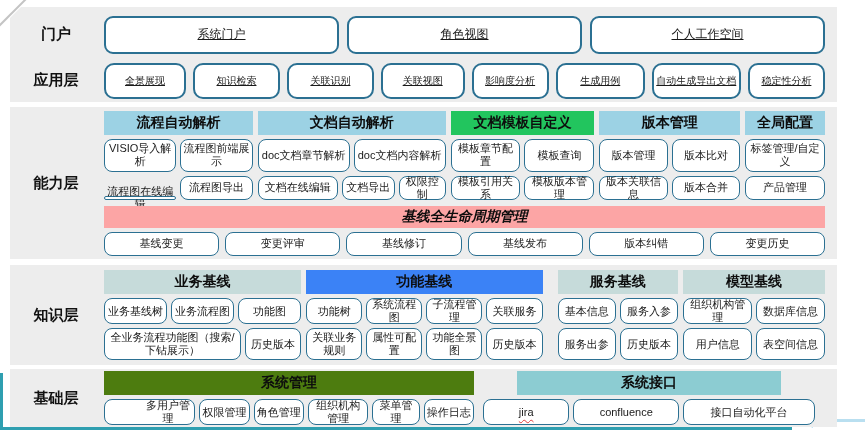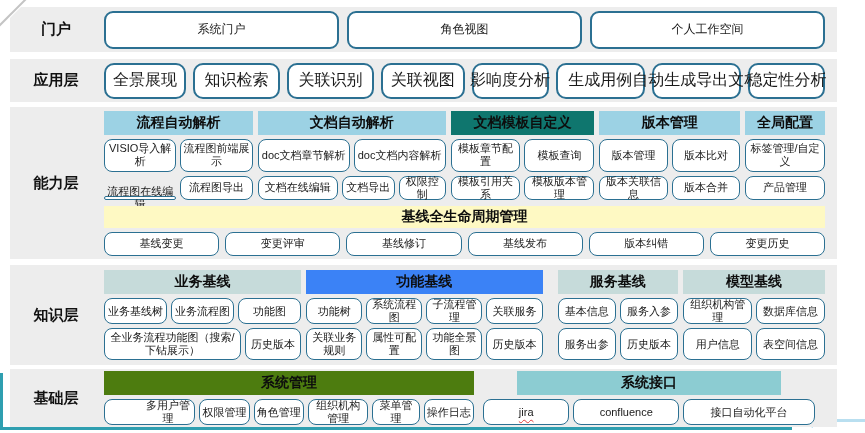--- a/index.html
+++ b/index.html
@@ -7,24 +7,24 @@
     position:relative;width:865px;height:433px;background:#fff;overflow:hidden;
     font-family:"Liberation Sans","DejaVu Sans",sans-serif;color:var(--text,#1a1a1a);
   }
   .band{position:absolute;left:10px;width:827px;background:var(--band-bg,#ededed);display:flex;align-items:stretch;}
   .band-label{flex:0 0 92px;display:flex;align-items:center;justify-content:center;font-weight:700;font-size:15px;color:#111;}
   .band-content{flex:1;min-width:0;padding:0 12px 0 2px;display:flex;flex-direction:column;justify-content:center;}
   .pill-row{display:flex;gap:8px;}
   .pill{
     height:34px;background:#fff;border:2px solid var(--border,#2b7092);border-radius:9px;
     display:flex;align-items:center;justify-content:center;font-size:12px;white-space:nowrap;
-    flex:1 1 0;min-width:0;padding:0 17px;
+    flex:1 1 0;min-width:0;padding:0 17px;text-decoration:underline;
   }
   .band-application .pill-row{gap:7px;}
-  .band-application .pill{height:32px;font-size:16px;border-radius:10px;}
+  .band-application .pill{height:32px;font-size:10px;border-radius:10px;}
   .groups-row{display:flex;gap:5px;}
   .group{display:flex;flex-direction:column;gap:4px;min-width:0;}
   .group-header{height:24px;display:flex;align-items:center;justify-content:center;font-weight:700;font-size:14px;color:#0d0d0d;}
   .group-row{display:flex;gap:4px;}
   .item{
     background:#fff;border:1.5px solid var(--border,#2b7092);border-radius:8px;
     display:flex;align-items:center;justify-content:center;text-align:center;
     font-size:11px;line-height:1.15;padding:0 2px;min-width:0;color:#1a1a1a;
   }
   .band-capability .group-row.r0{height:33px;}
@@ -49,21 +49,21 @@
 
 <div id="stage">
   <svg class="corner-svg" width="30" height="30">
     <polygon points="0,0 28,0 0,28" fill="#ffffff"></polygon>
     <line x1="-1" y1="26" x2="26" y2="-1" stroke="#c4c4c4" stroke-width="2"></line>
   </svg>
   <div class="frame-left"></div>
   <div class="frame-bottom"></div>
   <div class="arrow-line"></div>
   <div class="arrow-head"></div>
-<div class="band band-portal" style="top: 7px; height: 45px;">
+<div class="band band-portal" style="top: 7px; height: 55px;">
       <div class="band-label">门户</div>
       <div class="band-content">
         <div class="pill-row">
           <div class="pill" style="flex: 1 1 0%;">系统门户</div>
           <div class="pill" style="flex: 1 1 0%;">角色视图</div>
           <div class="pill" style="flex: 1 1 0%;">个人工作空间</div>
         </div>
       </div>
     </div>
     <div class="band band-application" style="top: 59px; height: 43px;">
@@ -102,21 +102,21 @@
               <div class="item" style="flex: 1 1 0%;">doc文档章节解析</div>
               <div class="item" style="flex: 1 1 0%;">doc文档内容解析</div>
             </div>
             <div class="group-row r1">
               <div class="item" style="flex: 1.55 1 0%;">文档在线编辑</div>
               <div class="item" style="flex: 1 1 0%;">文档导出</div>
               <div class="item" style="flex: 0.85 1 0%;">权限控制</div>
             </div>
           </div>
           <div class="group" style="flex: 144 1 0%;">
-            <div class="group-header" style="background: #0f766e;">文档模板自定义</div>
+            <div class="group-header" style="background: #22c55e;">文档模板自定义</div>
             <div class="group-row r0">
               <div class="item" style="flex: 1 1 0%;">模板章节配置</div>
               <div class="item" style="flex: 1 1 0%;">模板查询</div>
             </div>
             <div class="group-row r1">
               <div class="item" style="flex: 1 1 0%;">模板引用关系</div>
               <div class="item" style="flex: 1 1 0%;">模板版本管理</div>
             </div>
           </div>
           <div class="group" style="flex: 141 1 0%;">
@@ -133,21 +133,21 @@
           <div class="group" style="flex: 80 1 0%;">
             <div class="group-header" style="background: rgb(156, 210, 228);">全局配置</div>
             <div class="group-row r0">
               <div class="item" style="flex: 1 1 0%;">标签管理/自定义</div>
             </div>
             <div class="group-row r1">
               <div class="item" style="flex: 1 1 0%;">产品管理</div>
             </div>
           </div>
         </div>
-        <div class="group-header baseline-header" style="background: #fef9c3;">基线全生命周期管理</div>
+        <div class="group-header baseline-header" style="background: #fca5a5; font-style: italic;">基线全生命周期管理</div>
         <div class="baseline-row">
           <div class="item">基线变更</div>
           <div class="item">变更评审</div>
           <div class="item">基线修订</div>
           <div class="item">基线发布</div>
           <div class="item">版本纠错</div>
           <div class="item">变更历史</div>
         </div>
       </div>
     </div>

